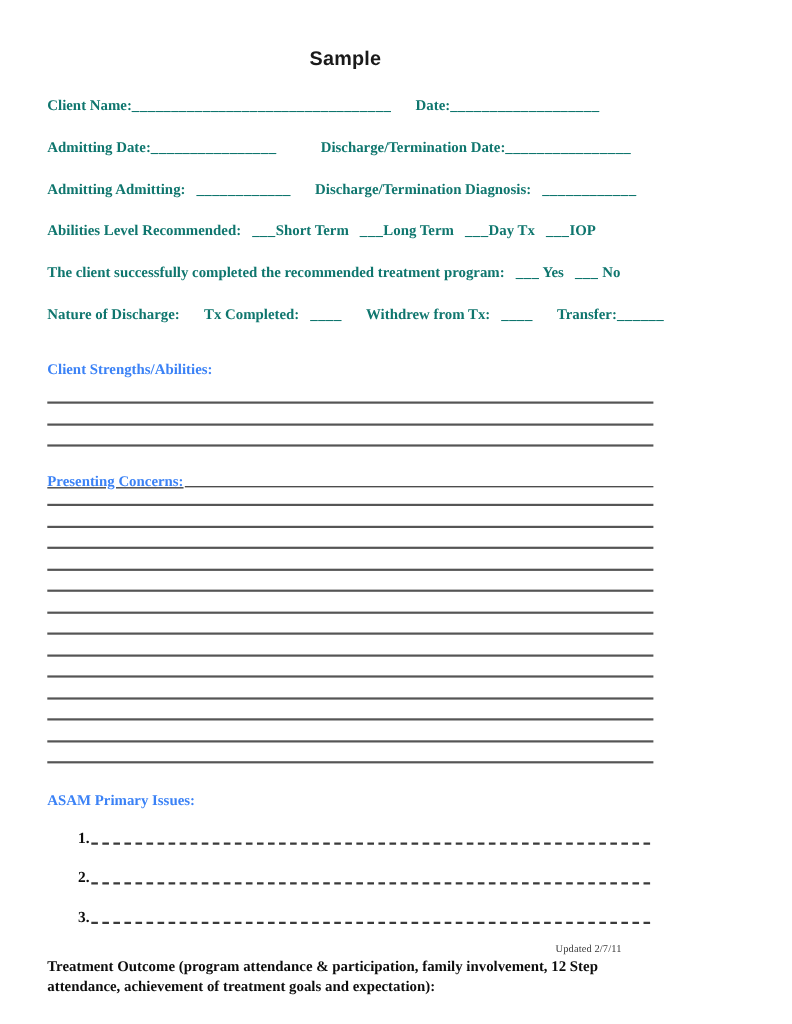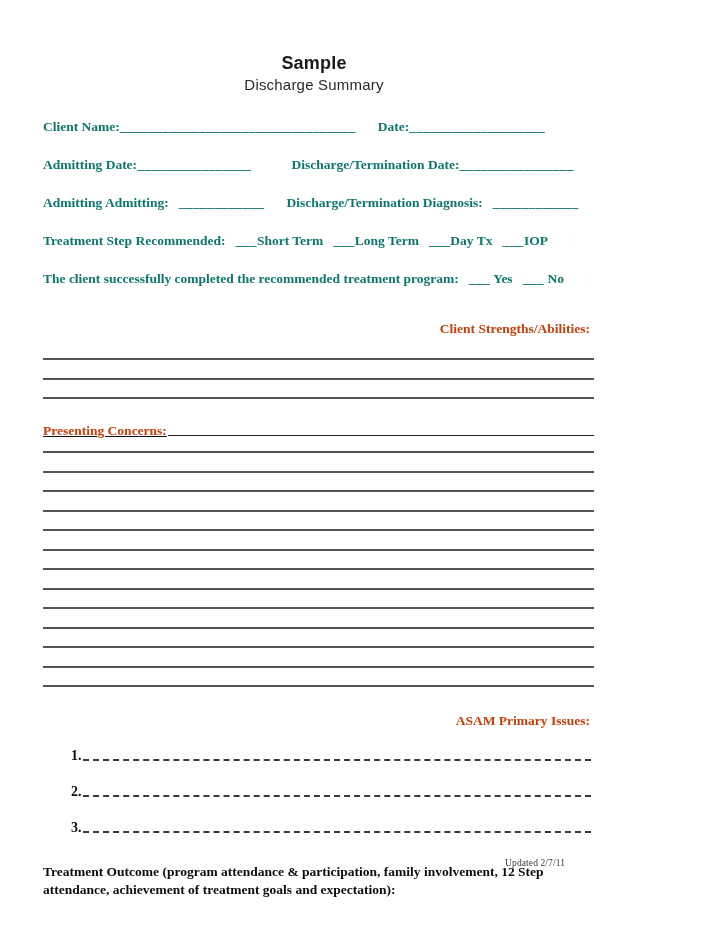--- a/index.html
+++ b/index.html
@@ -16,21 +16,21 @@
     color: #111111;
     overflow: hidden;
   }
 
   .page {
     position: relative;
     width: 628px;
     height: 931px;
     background: #ffffff;
     box-sizing: border-box;
-    padding: 16px;
+    padding: 6px;
   }
 
   
   .title-block {
     text-align: center;
     padding-top: 36px;
   }
   .doc-title {
     font-family: "Liberation Sans", "DejaVu Sans", sans-serif;
     font-weight: bold;
@@ -75,22 +75,21 @@
   .spacer-sm { display: inline-block; width: 10px; }
   .spacer-md { display: inline-block; width: 22px; }
   .spacer-lg { display: inline-block; width: 40px; }
 
   
   .section-head {
     font-family: "Liberation Serif", "DejaVu Serif", serif;
     font-weight: bold;
     font-size: 13.5px;
     line-height: 16px;
-    color: #c2410c;
-    text-align: right;
+    color: #3b82f6;
   }
 
   
   .rules {
     margin-top: 0;
   }
   .rule {
     height: 0;
     border: 0;
     border-top: 2px solid #555555;
@@ -159,48 +158,50 @@
     letter-spacing: 0.1px;
   }
 </style>
 </head>
 <body>
 
 <div class="page">
 
   <div class="title-block">
     <div class="doc-title">Sample</div>
-    <div class="doc-subtitle">Discharge Summary</div>
   </div>
 
   <div class="body-area">
 
     <div class="form-row row-gap-1">
       <span>Client Name:</span><span class="fill">_________________________________</span><span class="spacer-md"></span><span>Date:</span><span class="fill">___________________</span>
     </div>
 
     <div class="form-row row-gap-2">
       <span>Admitting Date:</span><span class="fill">________________</span><span class="spacer-lg"></span><span>Discharge/Termination Date:</span><span class="fill">________________</span>
     </div>
 
     <div class="form-row row-gap-2">
       <span>Admitting Admitting:</span><span class="spacer-sm"></span><span class="fill">____________</span><span class="spacer-md"></span><span>Discharge/Termination Diagnosis:</span><span class="spacer-sm"></span><span class="fill">____________</span>
     </div>
 
     <div class="form-row row-gap-2">
-      <span>Treatment Step Recommended:</span><span class="spacer-sm"></span><span class="fill">___</span><span>Short Term</span><span class="spacer-sm"></span><span class="fill">___</span><span>Long Term</span><span class="spacer-sm"></span><span class="fill">___</span><span>Day Tx</span><span class="spacer-sm"></span><span class="fill">___</span><span>IOP</span>
+      <span>Abilities Level Recommended:</span><span class="spacer-sm"></span><span class="fill">___</span><span>Short Term</span><span class="spacer-sm"></span><span class="fill">___</span><span>Long Term</span><span class="spacer-sm"></span><span class="fill">___</span><span>Day Tx</span><span class="spacer-sm"></span><span class="fill">___</span><span>IOP</span>
     </div>
 
     <div class="form-row row-gap-2">
       <span>The client successfully completed the recommended treatment program:</span><span class="spacer-sm"></span><span class="fill">___</span>
       <span>Yes</span><span class="spacer-sm"></span><span class="fill">___</span>
       <span>No</span>
     </div>
 
 
+    <div class="form-row row-gap-2">
+      <span>Nature of Discharge:</span><span class="spacer-md"></span><span>Tx Completed:</span><span class="spacer-sm"></span><span class="fill">____</span><span class="spacer-md"></span><span>Withdrew from Tx:</span><span class="spacer-sm"></span><span class="fill">____</span><span class="spacer-md"></span><span>Transfer:</span><span class="fill">______</span>
+    </div>
 
     <div class="section-head" style="margin-top:34px;">Client Strengths/Abilities:</div>
 
     <div class="rules" style="margin-top:21px;">
       <div class="rule"></div>
       <div class="rule-spacer"></div>
       <div class="rule"></div>
       <div class="rule-spacer"></div>
       <div class="rule"></div>
     </div>

